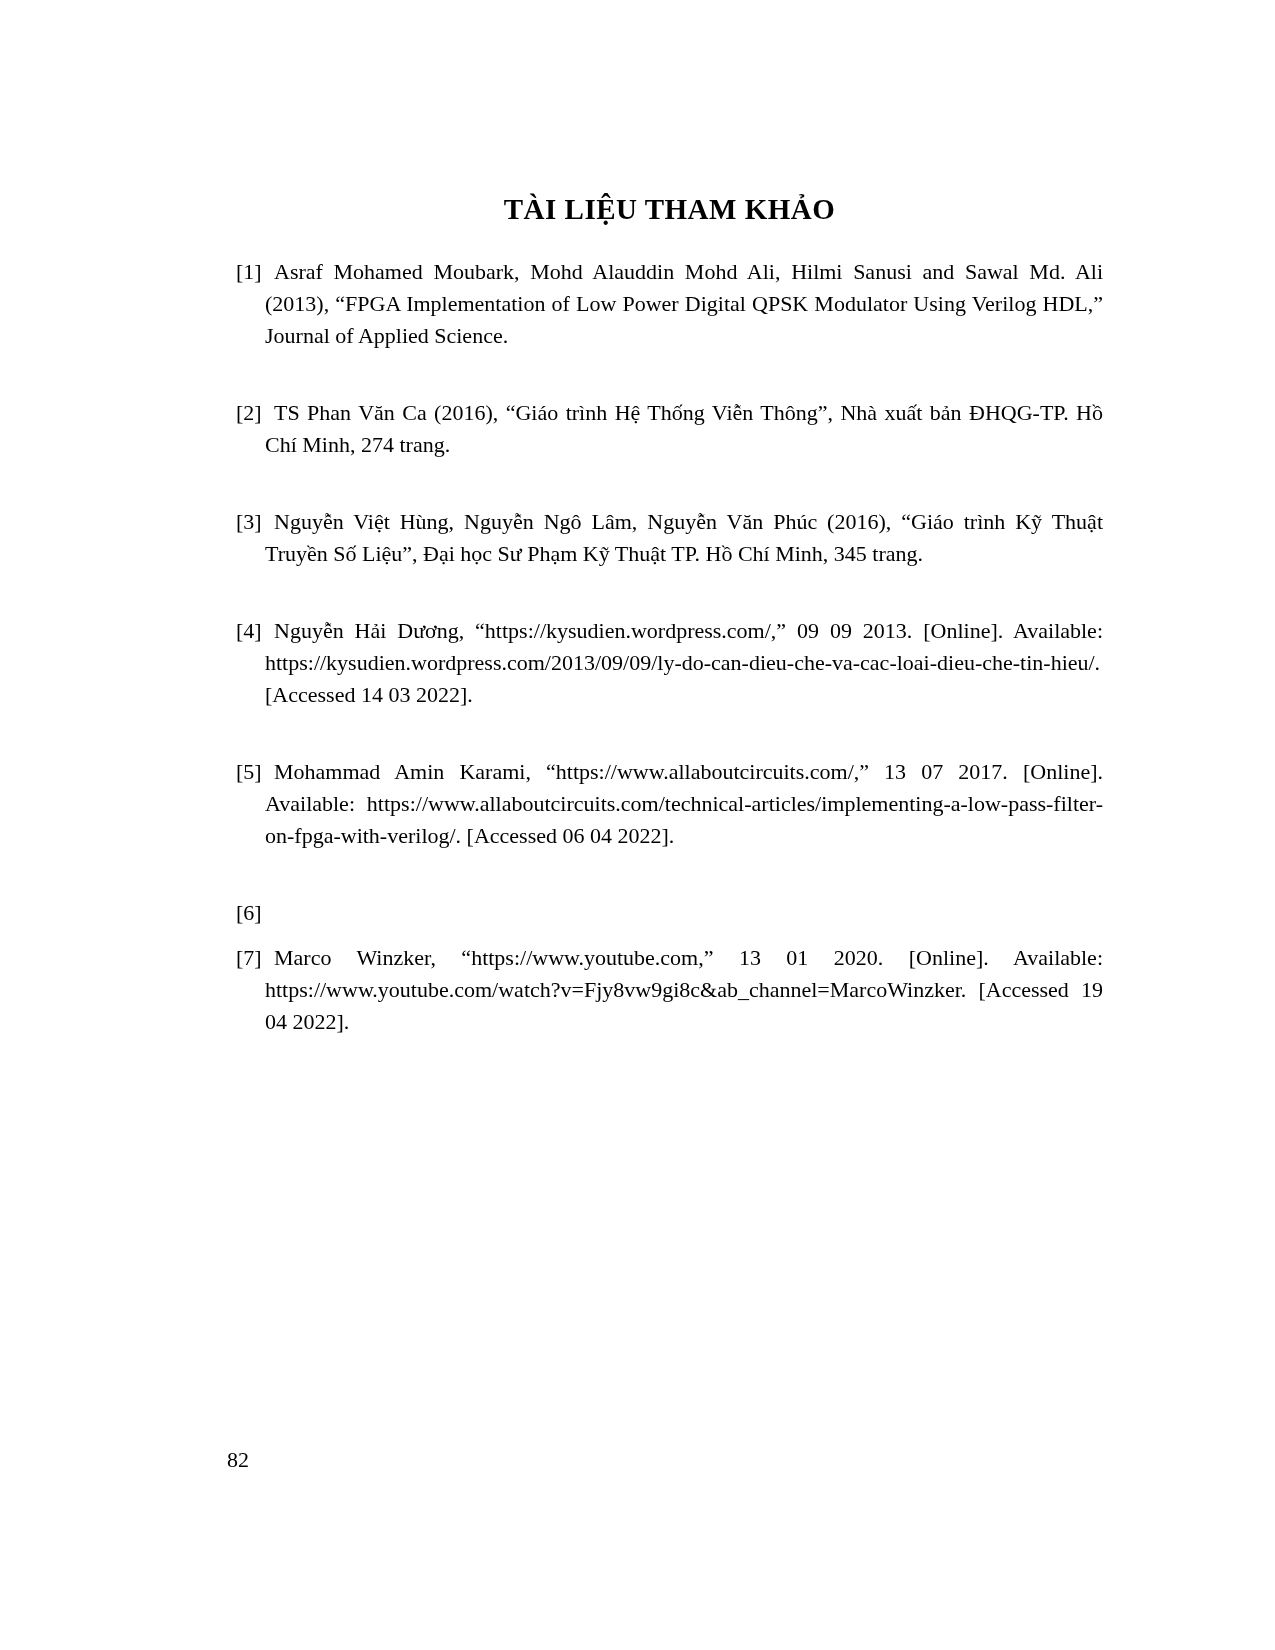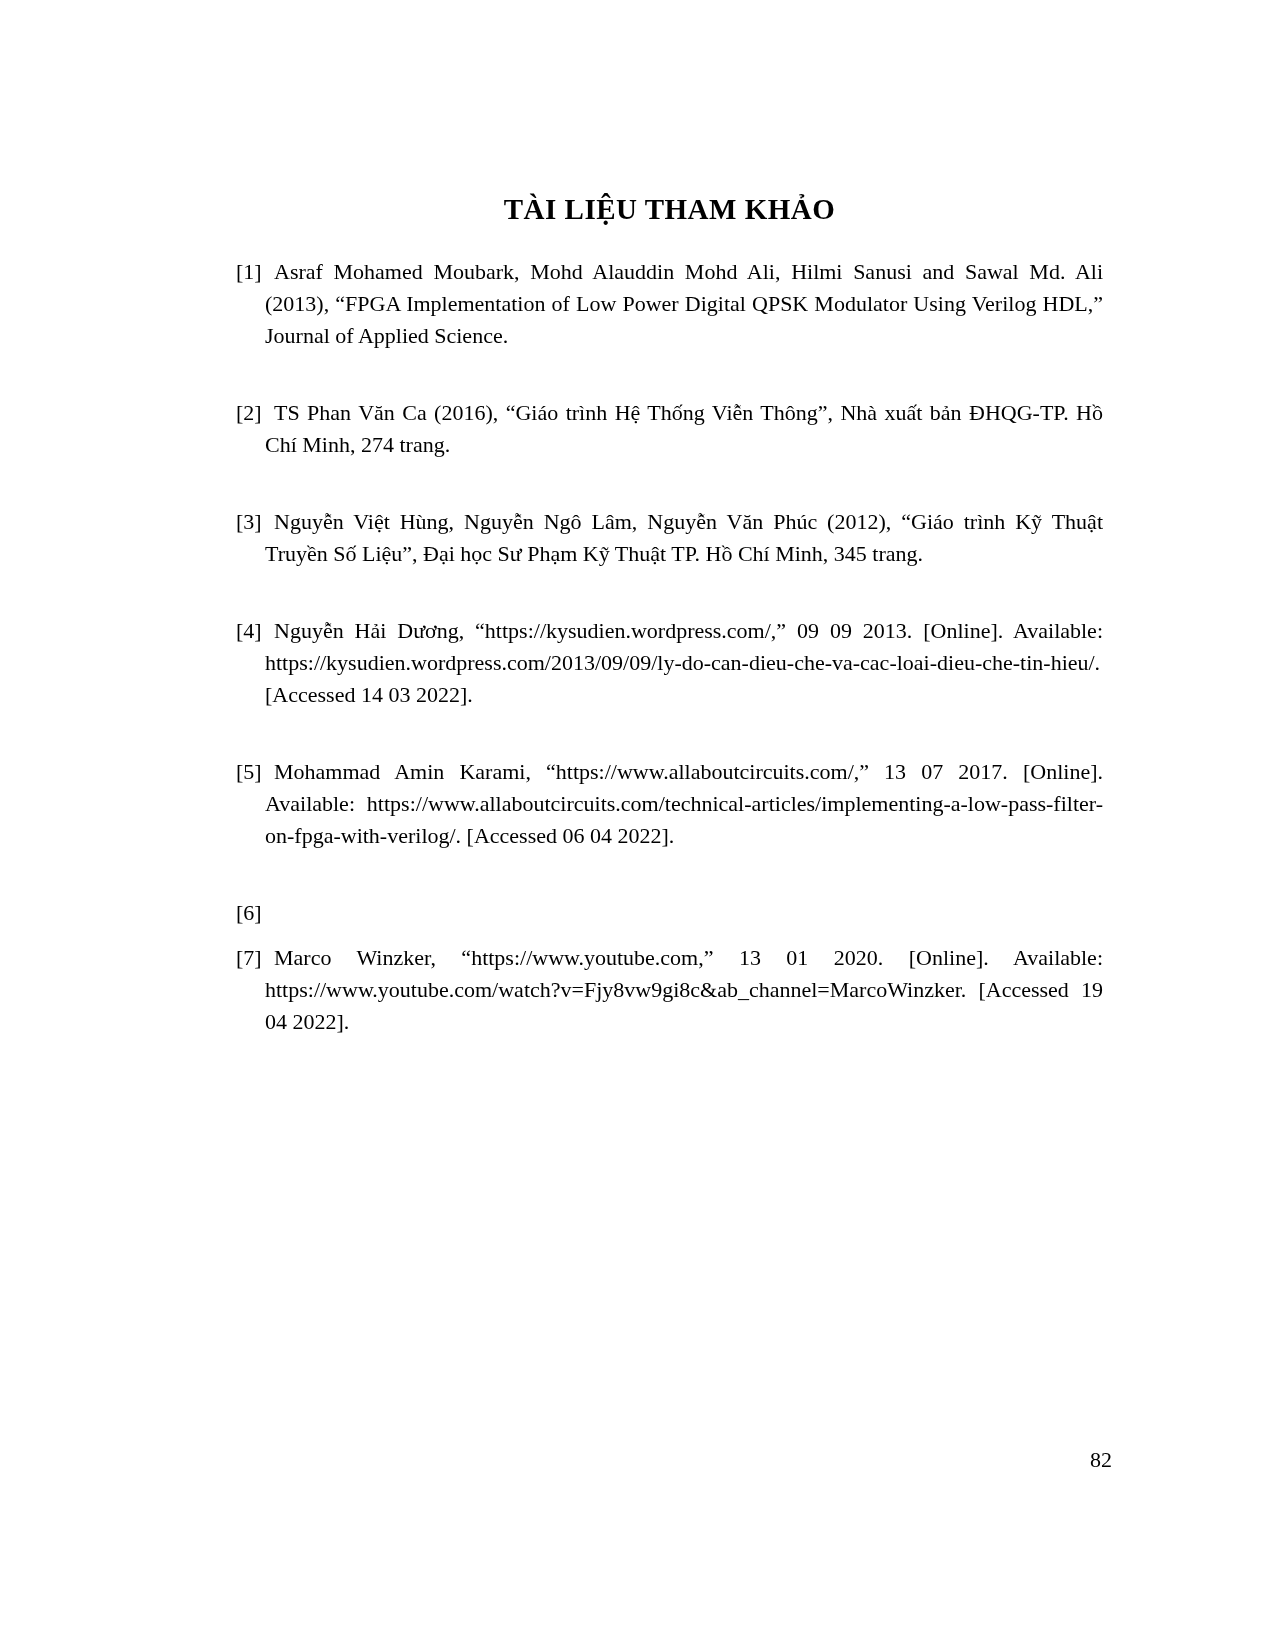--- a/index.html
+++ b/index.html
@@ -45,21 +45,20 @@
   .ref-label {
     position: absolute;
     left: 0;
     top: 0;
   }
   .page-number {
     position: absolute;
     top: 1420px;
     left: 200px;
     width: 903px;
-    text-align: right;
     font-size: 22px;
   }
 </style>
 </head>
 <body>
 
 <div class="page">
 
   <h1 class="doc-title">TÀI LIỆU THAM KHẢO</h1>
 
@@ -70,21 +69,21 @@
       <span class="ref-text">Asraf Mohamed Moubark, Mohd Alauddin Mohd Ali, Hilmi Sanusi and Sawal Md. Ali (2013), “FPGA Implementation of Low Power Digital QPSK Modulator Using Verilog HDL,” Journal of Applied Science.</span>
     </div>
 
     <div class="ref">
       <span class="ref-label">[2]</span>
       <span class="ref-text">TS Phan Văn Ca (2016), “Giáo trình Hệ Thống Viễn Thông”, Nhà xuất bản ĐHQG-TP. Hồ Chí Minh, 274 trang.</span>
     </div>
 
     <div class="ref">
       <span class="ref-label">[3]</span>
-      <span class="ref-text">Nguyễn Việt Hùng, Nguyễn Ngô Lâm, Nguyễn Văn Phúc (2012), “Giáo trình Kỹ Thuật Truyền Số Liệu”, Đại học Sư Phạm Kỹ Thuật TP. Hồ Chí Minh, 345 trang.</span>
+      <span class="ref-text">Nguyễn Việt Hùng, Nguyễn Ngô Lâm, Nguyễn Văn Phúc (2016), “Giáo trình Kỹ Thuật Truyền Số Liệu”, Đại học Sư Phạm Kỹ Thuật TP. Hồ Chí Minh, 345 trang.</span>
     </div>
 
     <div class="ref">
       <span class="ref-label">[4]</span>
       <span class="ref-text">Nguyễn Hải Dương, “https://kysudien.wordpress.com/,” 09 09 2013. [Online]. Available: https://kysudien.wordpress.com/2013/09/09/ly-do-can-dieu-che-va-cac-loai-dieu-che-tin-hieu/. [Accessed 14 03 2022].</span>
     </div>
 
     <div class="ref">
       <span class="ref-label">[5]</span>
       <span class="ref-text">Mohammad Amin Karami, “https://www.allaboutcircuits.com/,” 13 07 2017. [Online]. Available: https://www.allaboutcircuits.com/technical-articles/implementing-a-low-pass-filter-on-fpga-with-verilog/. [Accessed 06 04 2022].</span>

